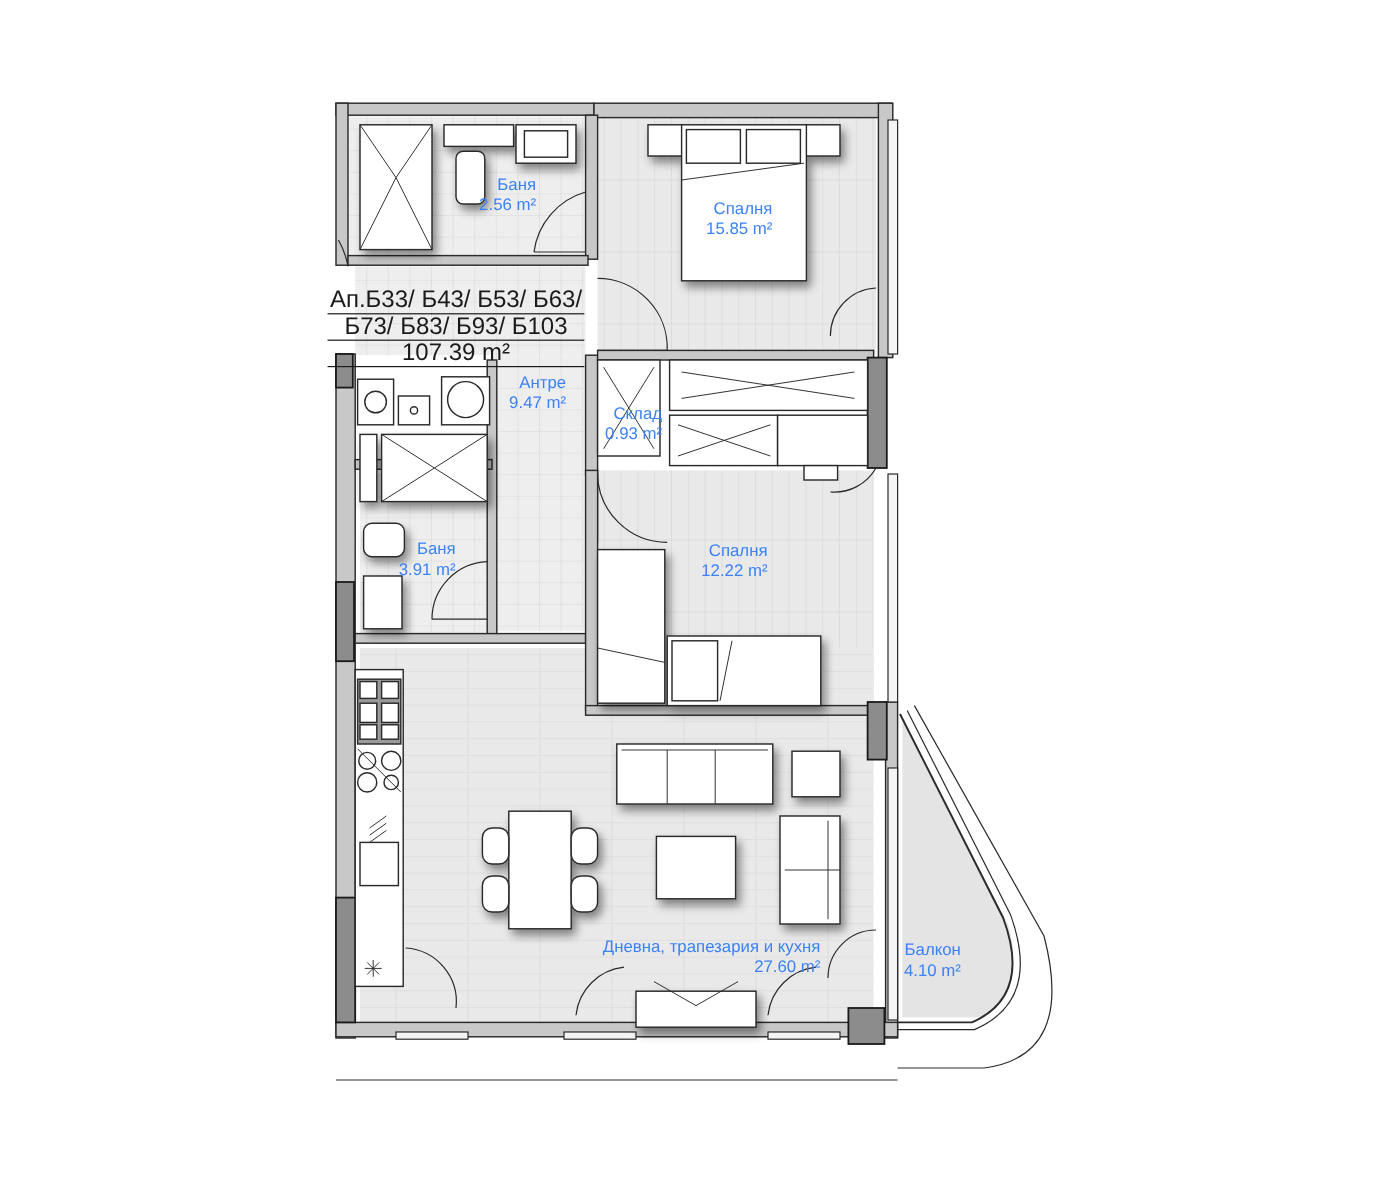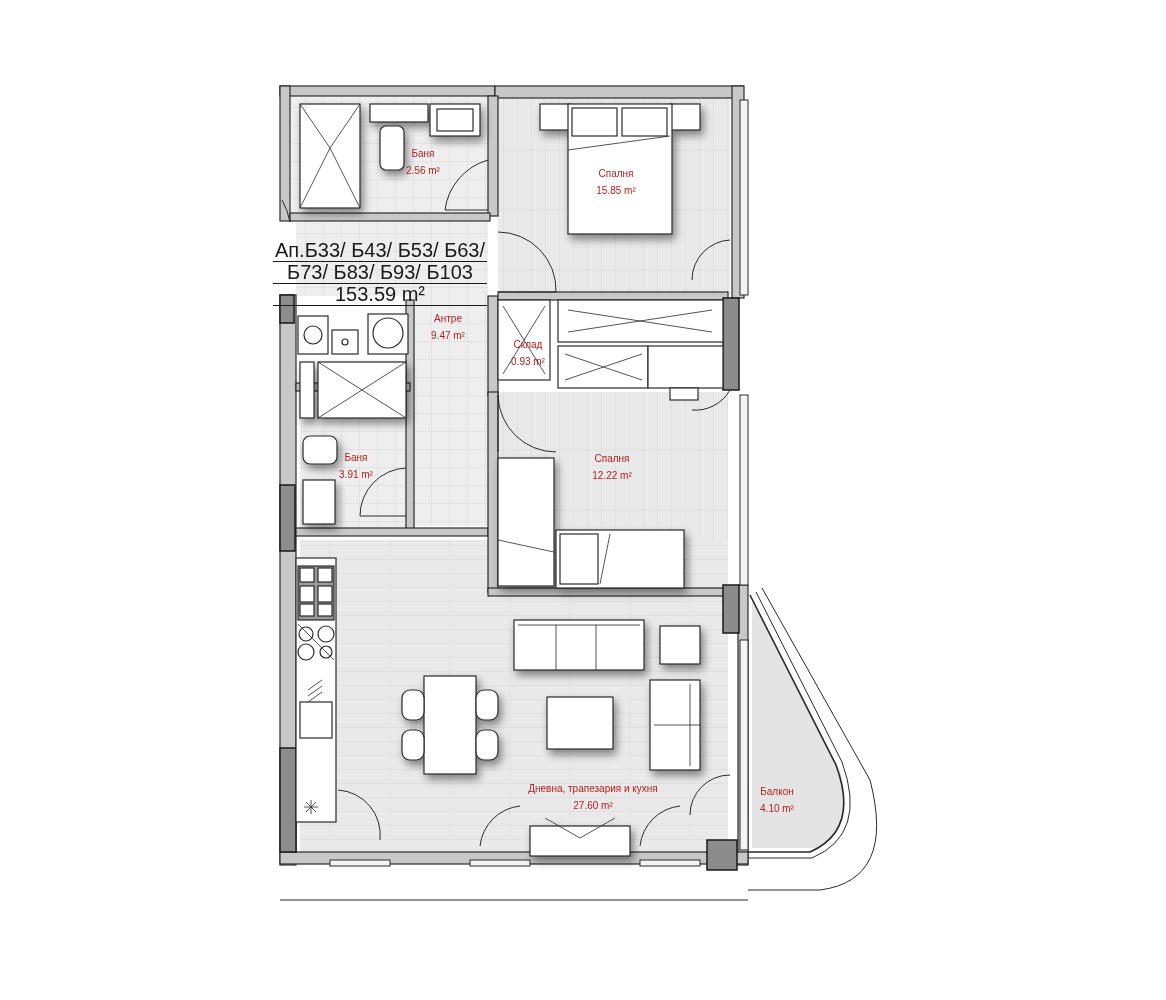--- a/index.html
+++ b/index.html
@@ -1,18 +1,18 @@
 <!DOCTYPE html>
 <html><head>
   <meta charset="utf-8">
   <style>
     html, body { margin: 0; padding: 0; background: #ffffff; }
     body { width: 1166px; height: 1000px; position: relative; overflow: hidden; font-family: "Liberation Sans", sans-serif; }
     .plan { position: absolute; left: 0; top: 0; width: 1166px; height: 1000px; }
-    .label { position: absolute; text-align: center; color: #b91c1c; font-size: 10px; line-height: 17px; white-space: nowrap; transform: translateX(-50%); }
+    .label { position: absolute; text-align: right; color: #3b82f6; font-size: 14px; line-height: 17px; white-space: nowrap; transform: translateX(-50%); }
     .label .area { display: block; }
     .apt-title { position: absolute; left: 380px; top: 240px; transform: translateX(-50%); text-align: center; color: #1a1a1a; font-size: 20px; line-height: 21px; }
     .apt-title span { display: block; border-bottom: 1.5px solid #1a1a1a; padding: 0 2px; }
     .watermark { position: absolute; left: 130px; top: 410px; font-size: 118px; color: rgba(255,255,255,0.55); -webkit-text-stroke: 1.5px rgba(200,200,200,0.7); letter-spacing: 2px; font-family: "Liberation Sans", sans-serif; pointer-events: none; }
   </style>
 </head>
 <body>
 
 <div class="plan">
   <svg width="1166" height="1000" viewBox="0 0 1166 1000" xmlns="http://www.w3.org/2000/svg">
@@ -204,21 +204,21 @@
       <path d="M756 592 L842 762 Q868 834 812 858 L748 858" stroke-width="1"></path>
       <path d="M762 588 L870 780 Q896 880 820 890 L748 890" stroke-width="1"></path>
       <path d="M280 900 H748" stroke-width="1"></path>
     </g>
   </svg>
 
 
   <div class="apt-title">
     <span>Ап.Б33/ Б43/ Б53/ Б63/</span>
     <span>Б73/ Б83/ Б93/ Б103</span>
-    <span>153.59 m²</span>
+    <span>107.39 m²</span>
   </div>
 
   <div class="label" style="left:423px; top:145px;">
     <span>Баня</span>
     <span class="area">2.56 m²</span>
   </div>
   <div class="label" style="left:616px; top:165px;">
     <span>Спалня</span>
     <span class="area">15.85 m²</span>
   </div>

